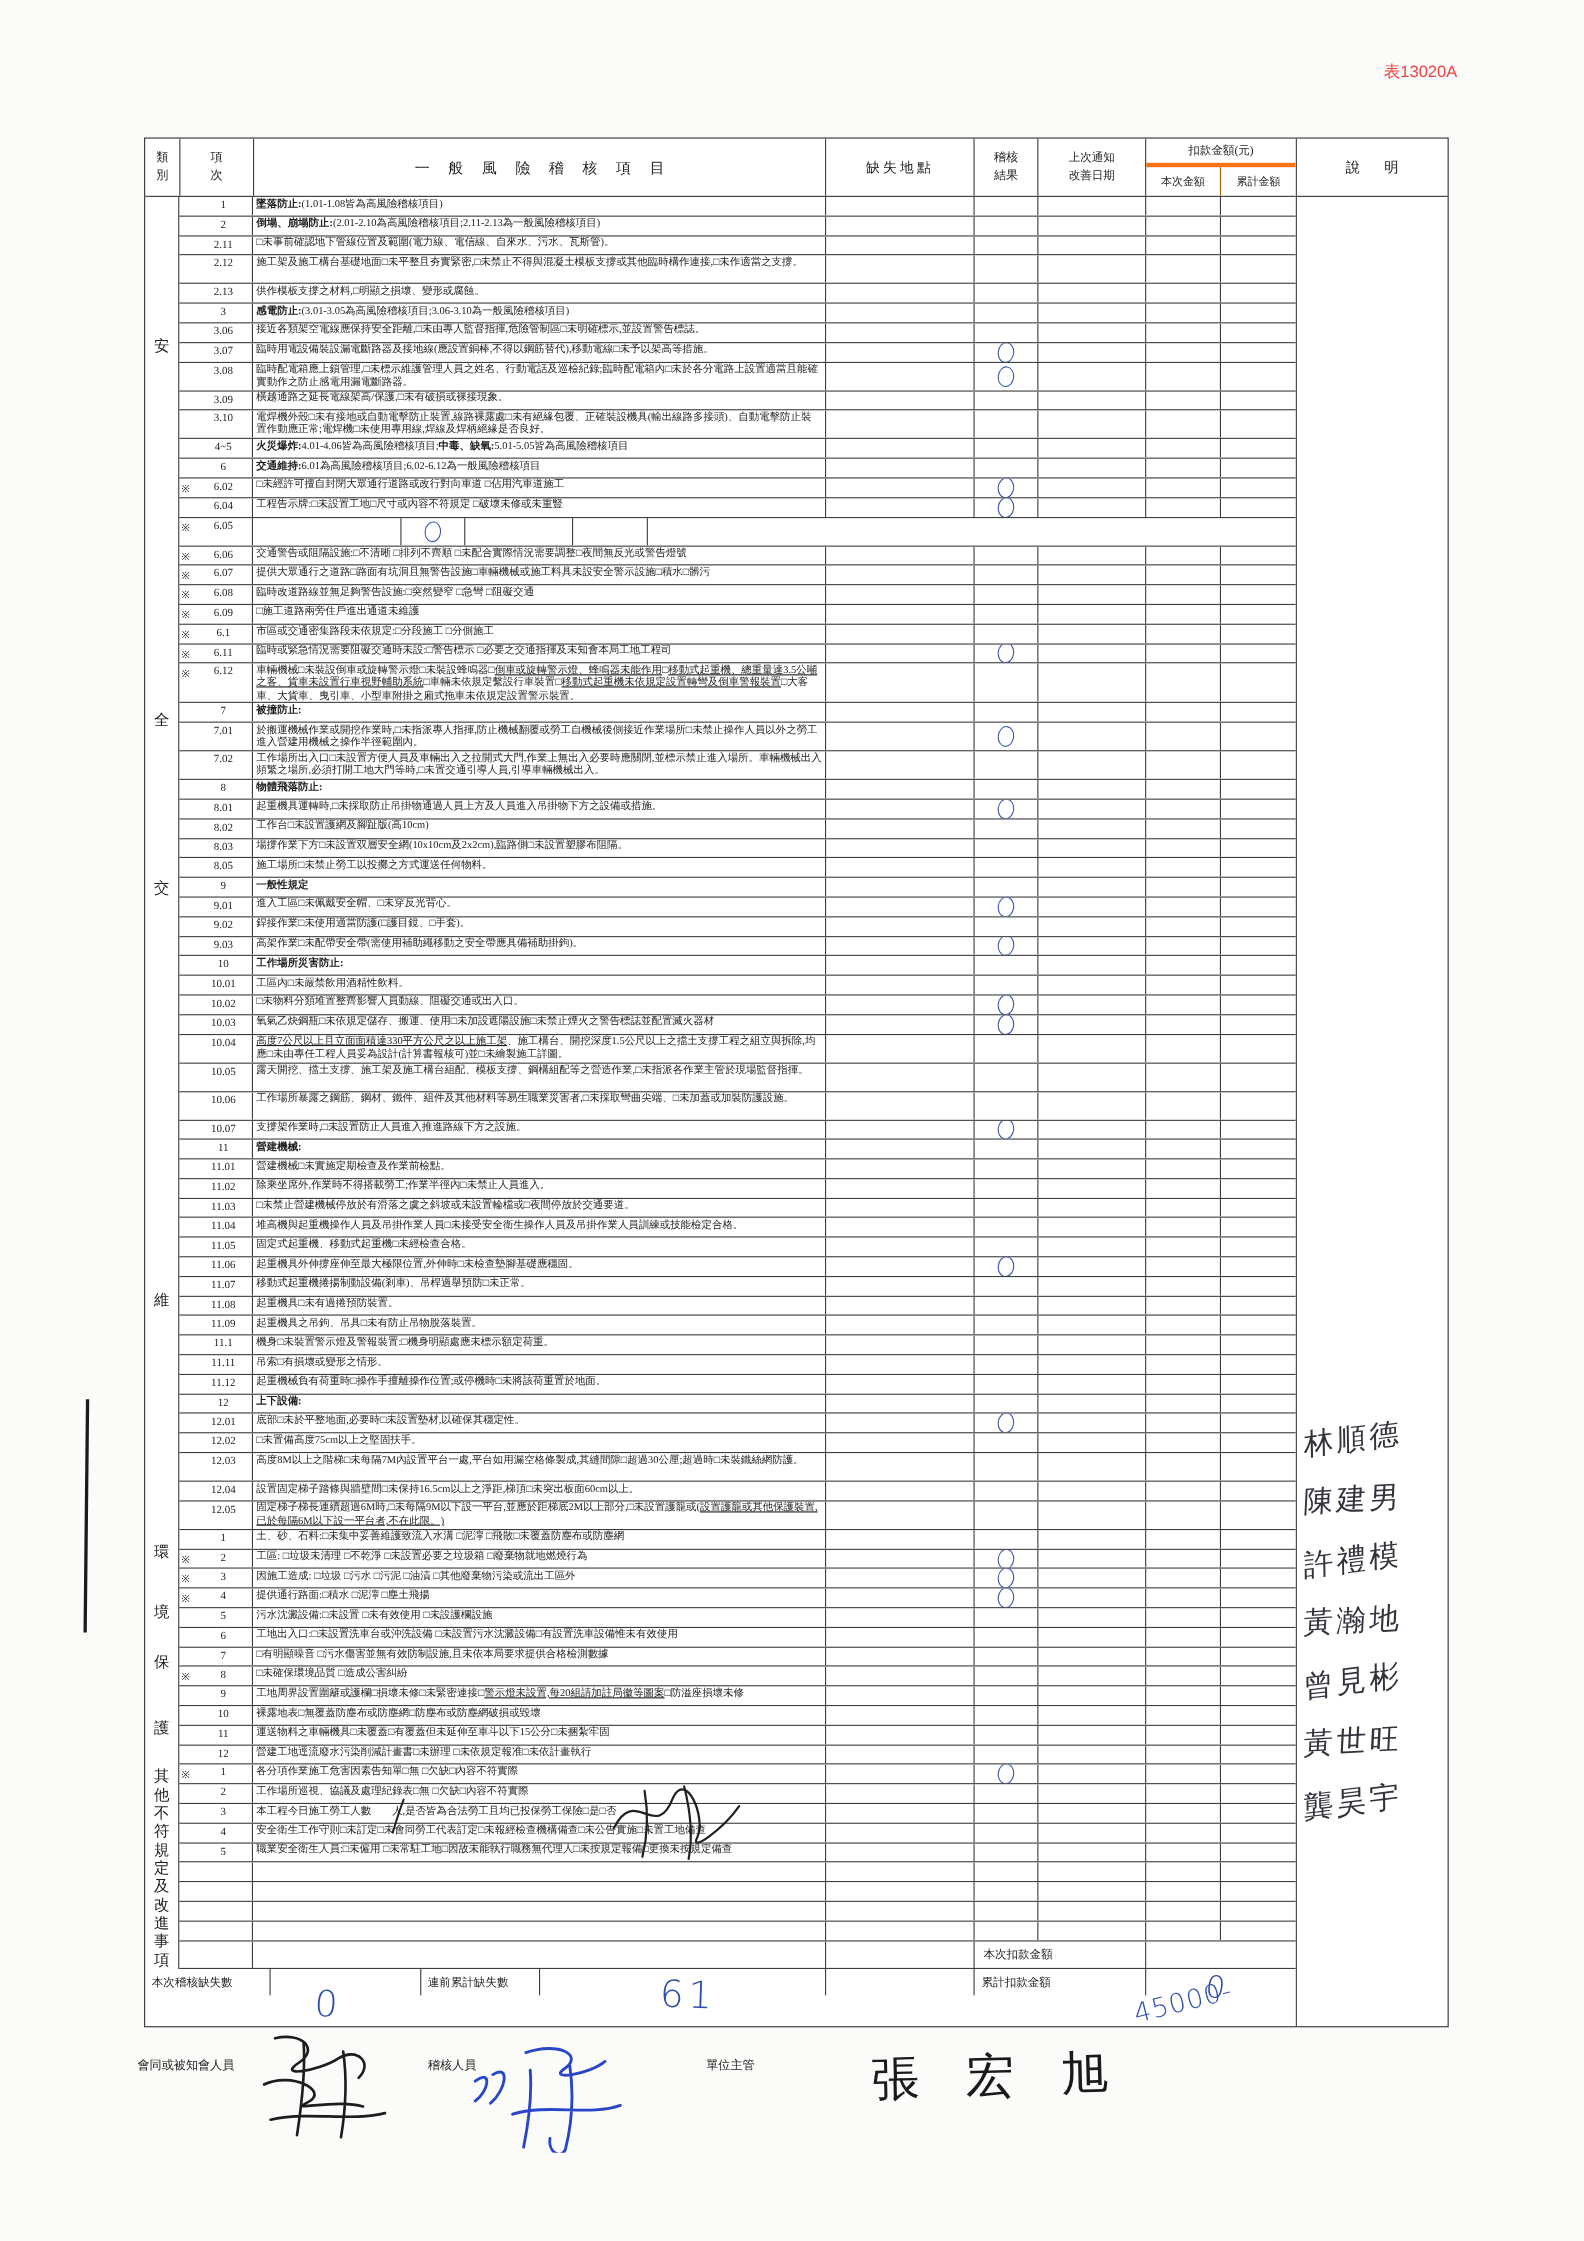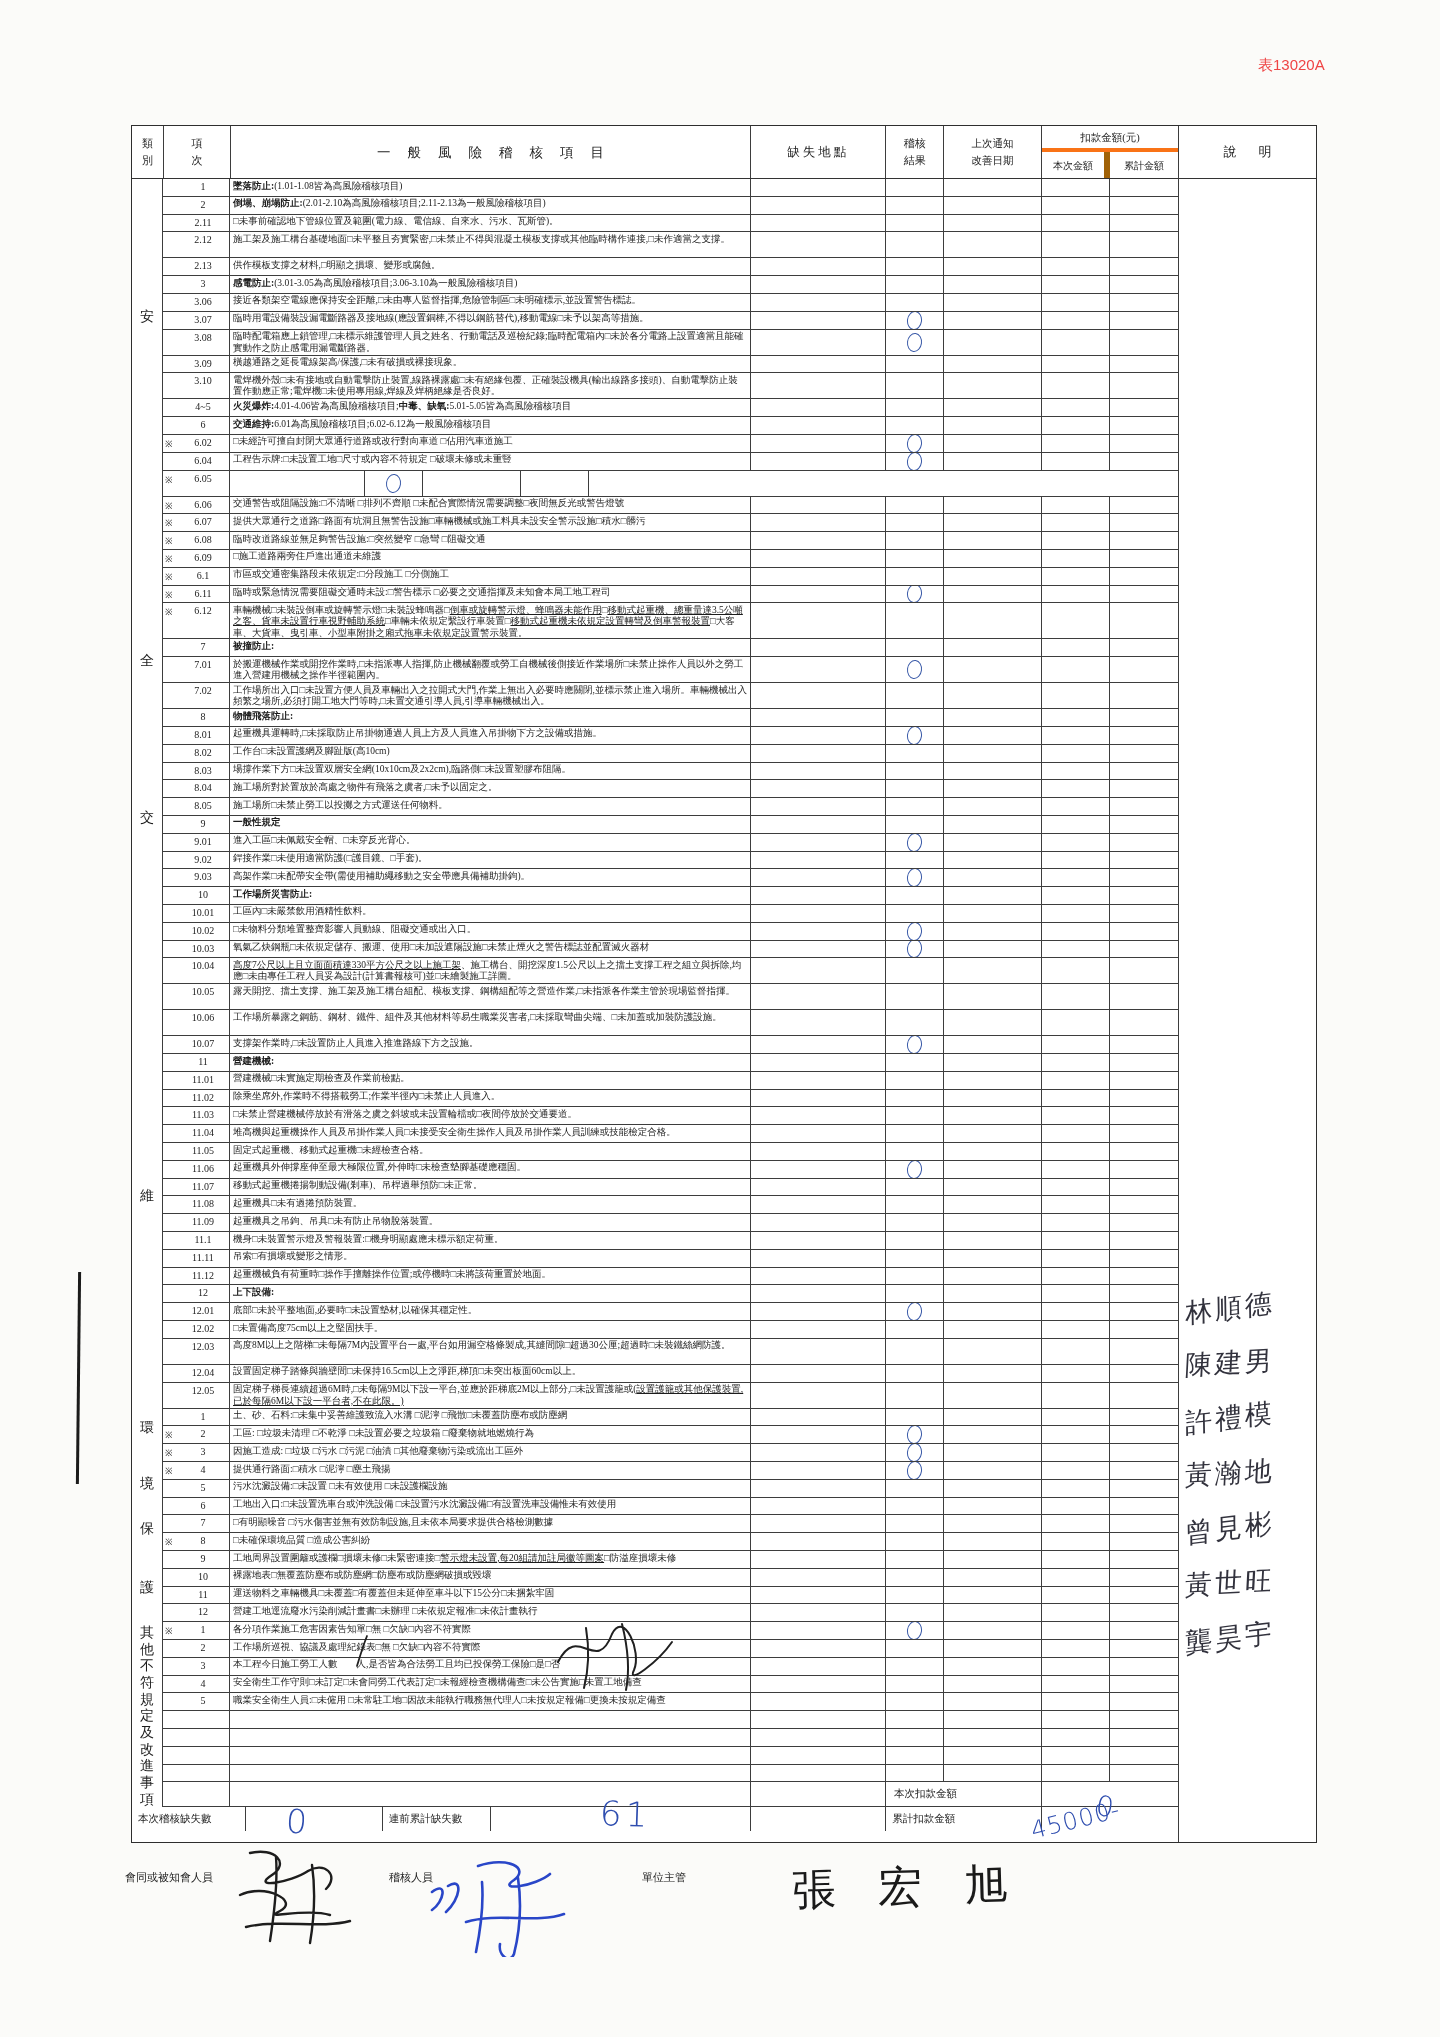--- a/index.html
+++ b/index.html
@@ -28,21 +28,21 @@
   .hc-cat{width:32px;}
   .hc-no{width:67px;}
   .hc-items{width:521px;font-size:13.5px;letter-spacing:17px;text-indent:17px;font-weight:bold;font-weight:normal;}
   .hc-loc{width:135px;font-size:12.5px;letter-spacing:3px;}
   .hc-res{width:58px;}
   .hc-not{width:98px;font-size:10.5px;}
   .hc-ded{width:136px;flex-direction:column;padding:0;border-right:none;}
   .hc-ded .top{height:26px;width:100%;border-bottom:4px solid #f97316;display:flex;align-items:center;justify-content:center;font-size:10.5px;box-sizing:border-box;}
   .hc-ded .bottom{flex:1;display:flex;width:100%;}
   .hc-ded .bcell{width:68px;display:flex;align-items:center;justify-content:center;font-size:10px;box-sizing:border-box;}
-  .hc-ded .bcell:first-child{border-right:6px solid #a16207;}
+  .hc-ded .bcell:first-child{border-right:1px solid #a16207;}
   
   .section{display:flex;}
   .cat{width:32px;border-right:1px solid #3d3d3d;box-sizing:border-box;position:relative;}
   .catch{position:absolute;left:0;width:100%;text-align:center;font-size:14px;}
   .rows{width:1015px;}
   .row{display:flex;border-bottom:1px solid #3d3d3d;box-sizing:border-box;overflow:hidden;}
   .h1{height:17.8px;} .h2{height:26px;} .h3{height:36px;} .hsum{height:25px;}
   .c{border-right:1px solid #3d3d3d;box-sizing:border-box;height:100%;overflow:hidden;}
   .no{width:67px;display:flex;}
   .star{width:14px;font-size:9px;padding-left:2px;padding-top:2px;box-sizing:border-box;}
@@ -483,32 +483,20 @@
     <div class="c text"><span class="seg-n">場撐作業下方□未設置双層安全網(10x10cm及2x2cm),臨路側□未設置塑膠布阻隔。</span></div>
     <div class="c loc"></div>
     <div class="c res"></div>
     <div class="c not"></div>
     <div class="c cur"></div>
     <div class="c tot"></div>
   </div>
             <div class="row h1">
     <div class="c no">
       <span class="star"></span>
-      <span class="num">8.04</span>
-    </div>
-    <div class="c text"><span class="seg-n">施工場所對於置放於高處之物件有飛落之虞者,□未予以固定之。</span></div>
-    <div class="c loc"></div>
-    <div class="c res"></div>
-    <div class="c not"></div>
-    <div class="c cur"></div>
-    <div class="c tot"></div>
-  </div>
-            <div class="row h1">
-    <div class="c no">
-      <span class="star"></span>
       <span class="num">8.05</span>
     </div>
     <div class="c text"><span class="seg-n">施工場所□未禁止勞工以投擲之方式運送任何物料。</span></div>
     <div class="c loc"></div>
     <div class="c res"></div>
     <div class="c not"></div>
     <div class="c cur"></div>
     <div class="c tot"></div>
   </div>
             <div class="row h1">

